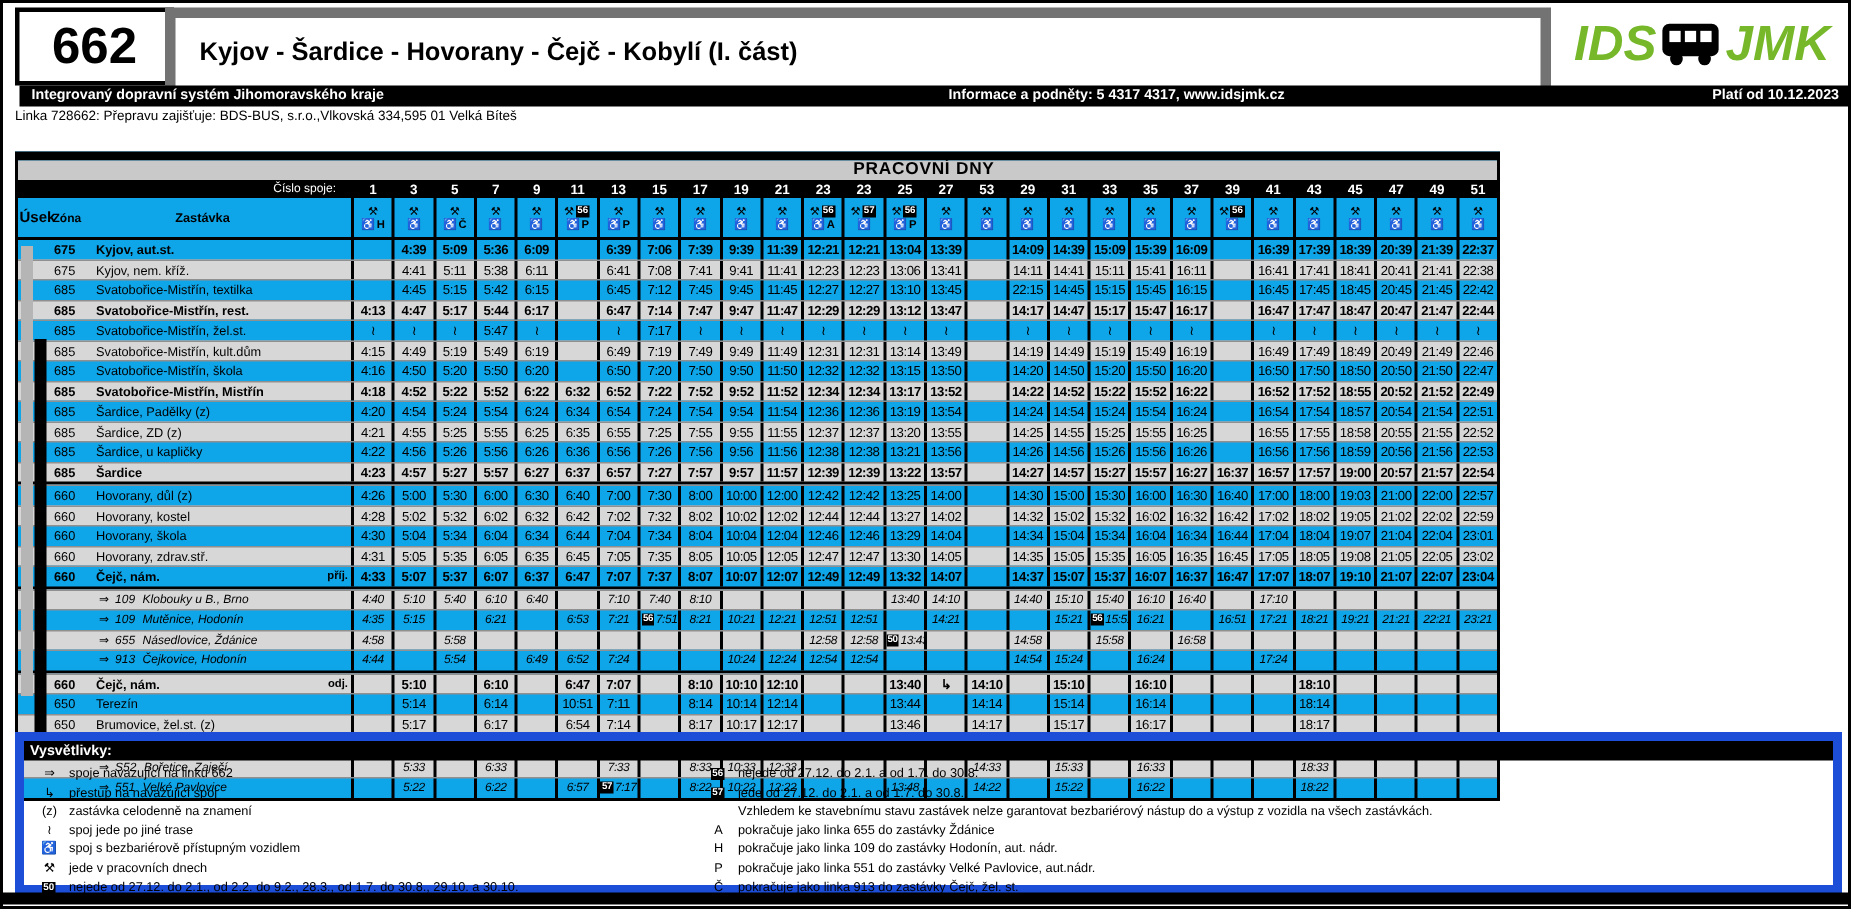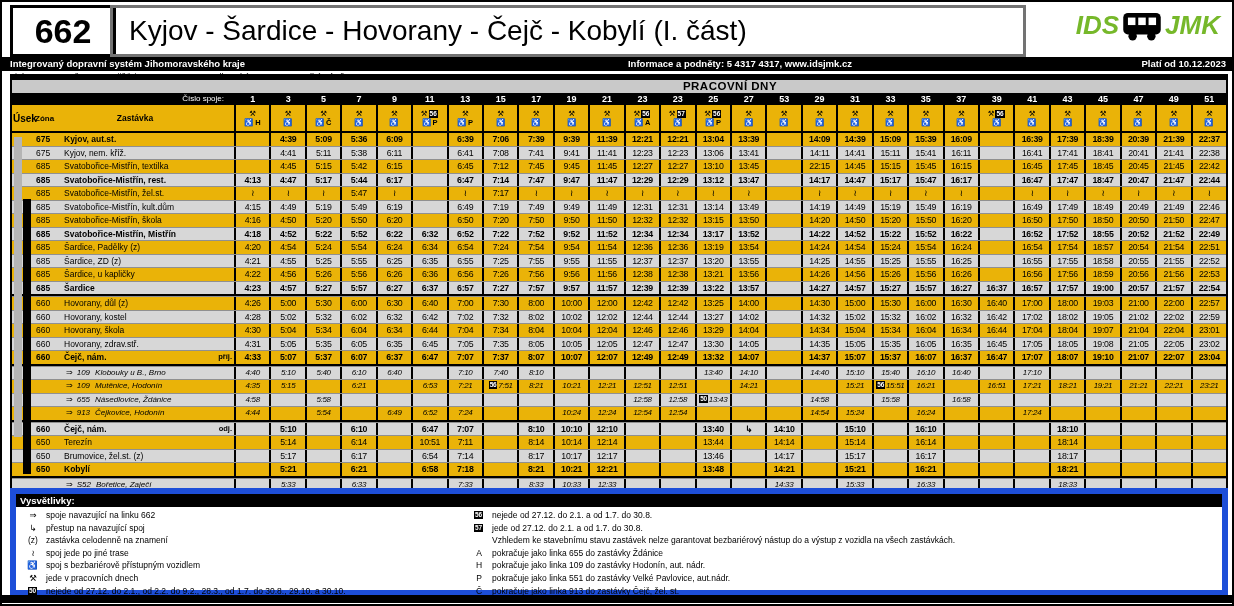--- a/index.html
+++ b/index.html
@@ -2,35 +2,35 @@
 <html><head>
 <meta charset="utf-8">
 <style>
   html,body{margin:0;padding:0;background:#888;}
   .page{position:relative;width:1234px;height:606px;background:#fff;
         font-family:"Liberation Sans",sans-serif;color:#000;box-sizing:border-box;
         border:2px solid #000;overflow:hidden;}
   
   .line-box{position:absolute;left:8px;top:3px;width:100px;height:46px;border:3px solid #000;
             font-size:34px;font-weight:bold;text-align:center;line-height:46px;}
-  .title-box{position:absolute;left:108px;top:3px;width:894px;height:46px;border:3px solid #737373;
+  .title-box{position:absolute;left:108px;top:3px;width:894px;height:46px;border:7px solid #737373;
              display:flex;align-items:center;padding-left:16px;box-sizing:content-box;
-             font-size:28px;font-weight:normal;}
+             font-size:17px;font-weight:bold;}
   .logo{position:absolute;right:12px;top:8px;display:flex;align-items:center;gap:2px;
-        font-size:26px;font-weight:bold;font-style:italic;}
+        font-size:33px;font-weight:bold;font-style:italic;}
   .logo .green{color:#76b82a;}
-  .infobar{position:absolute;left:0;right:0;top:55px;height:14px;background:#000;color:#fff;
+  .infobar{position:absolute;left:11px;right:0;top:55px;height:14px;background:#000;color:#fff;
            font-size:9.5px;font-weight:bold;line-height:14px;}
   .infobar .l{position:absolute;left:8px;}
   .infobar .c{position:absolute;left:60%;transform:translateX(-50%);}
   .infobar .r{position:absolute;right:6px;}
   .operator{position:absolute;left:8px;top:70px;font-size:9px;}
   
-  .ttable{position:absolute;left:8px;top:72px;width:1218px;box-sizing:border-box;
-          border:2px solid #000;border-top:6px solid #000;background:#eab308;}
+  .ttable{position:absolute;left:8px;top:99px;width:990px;box-sizing:border-box;
+          border:2px solid #000;border-top:6px solid #000;background:#0ea5e9;}
   .band,.row{display:grid;grid-template-columns:20px 30px 146px 26px repeat(28,1fr);}
   .dayband{background:#c9c9c9;height:13px;line-height:13px;}
   .dayband .dlabel{grid-column:5/-1;text-align:center;font-weight:bold;font-size:11.5px;letter-spacing:.5px;}
   .tripsband{background:#000;color:#fff;height:12px;line-height:12px;}
   .tripsband .label-cell{grid-column:1/5;text-align:right;padding-right:10px;font-size:8px;}
   .tripsband .num{text-align:center;font-size:9px;font-weight:bold;}
   .symband{height:26px;border-bottom:2px solid #000;}
   .symband .hcell{font-weight:bold;font-size:8px;display:flex;align-items:center;}
   .symband .usek-h{justify-content:flex-start;font-size:10px;padding-left:1px;}
   .symband .zona-h{justify-content:flex-start;padding-left:3px;}

